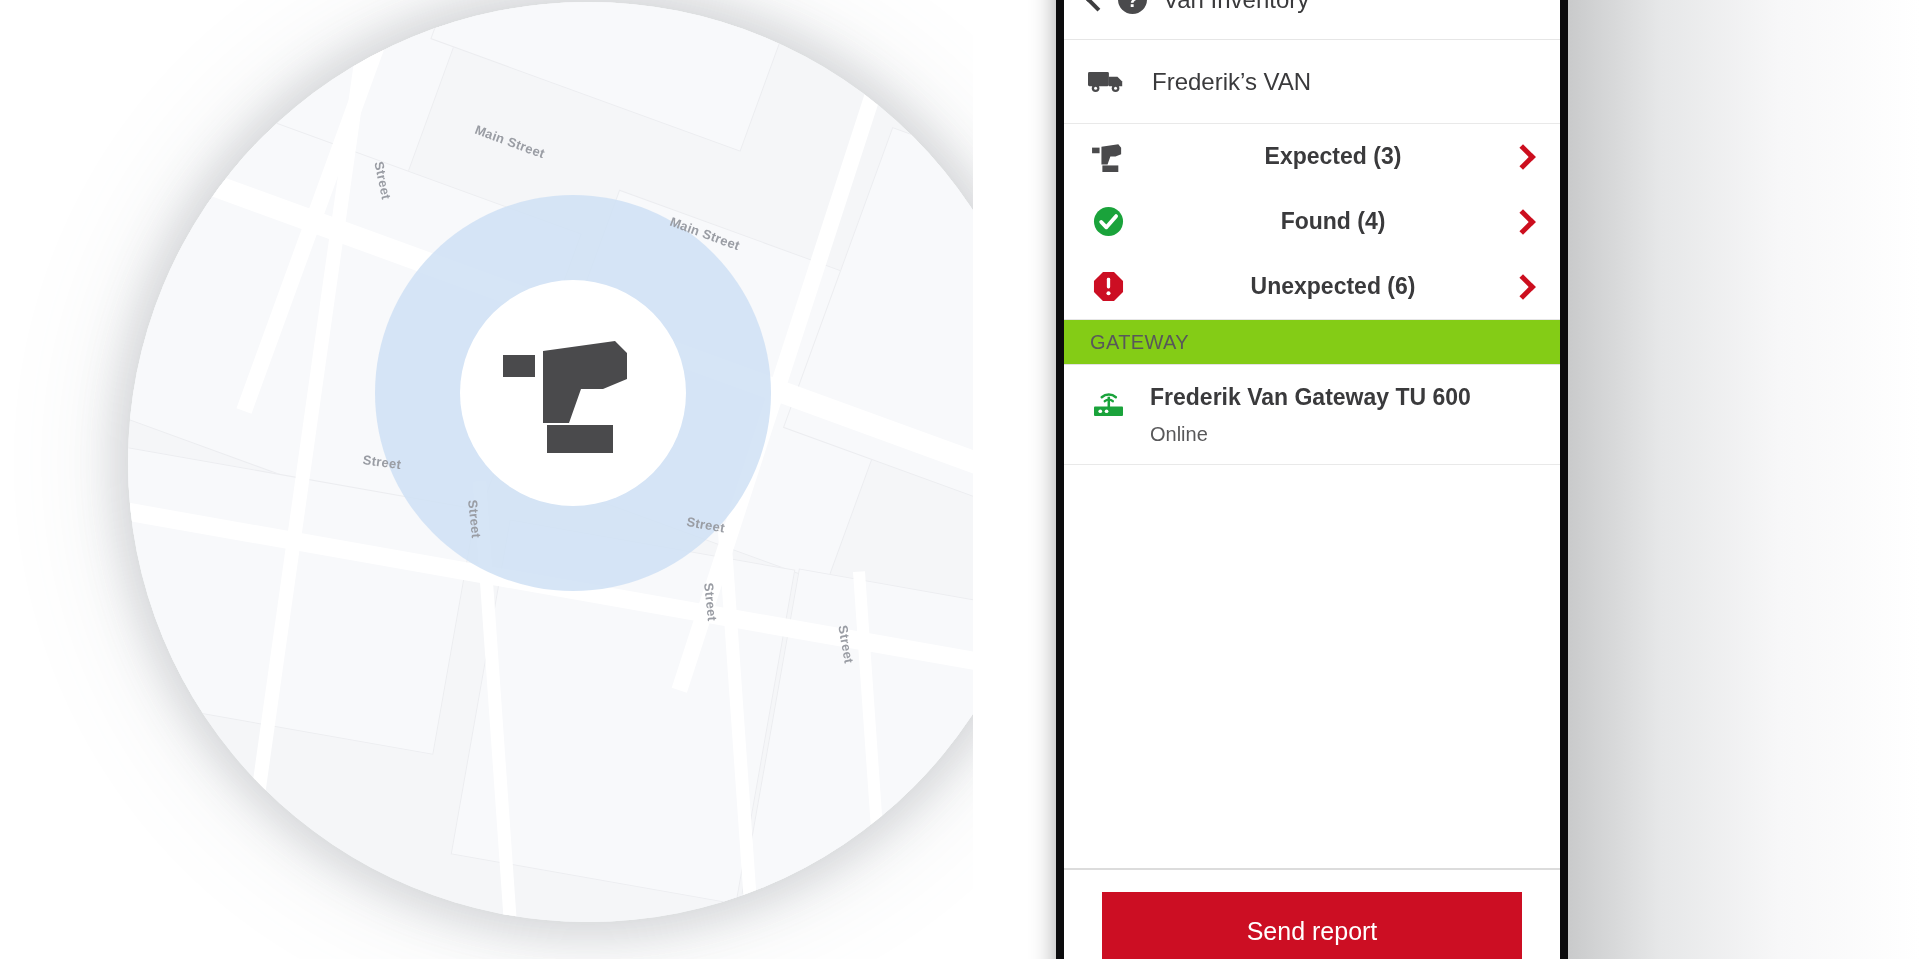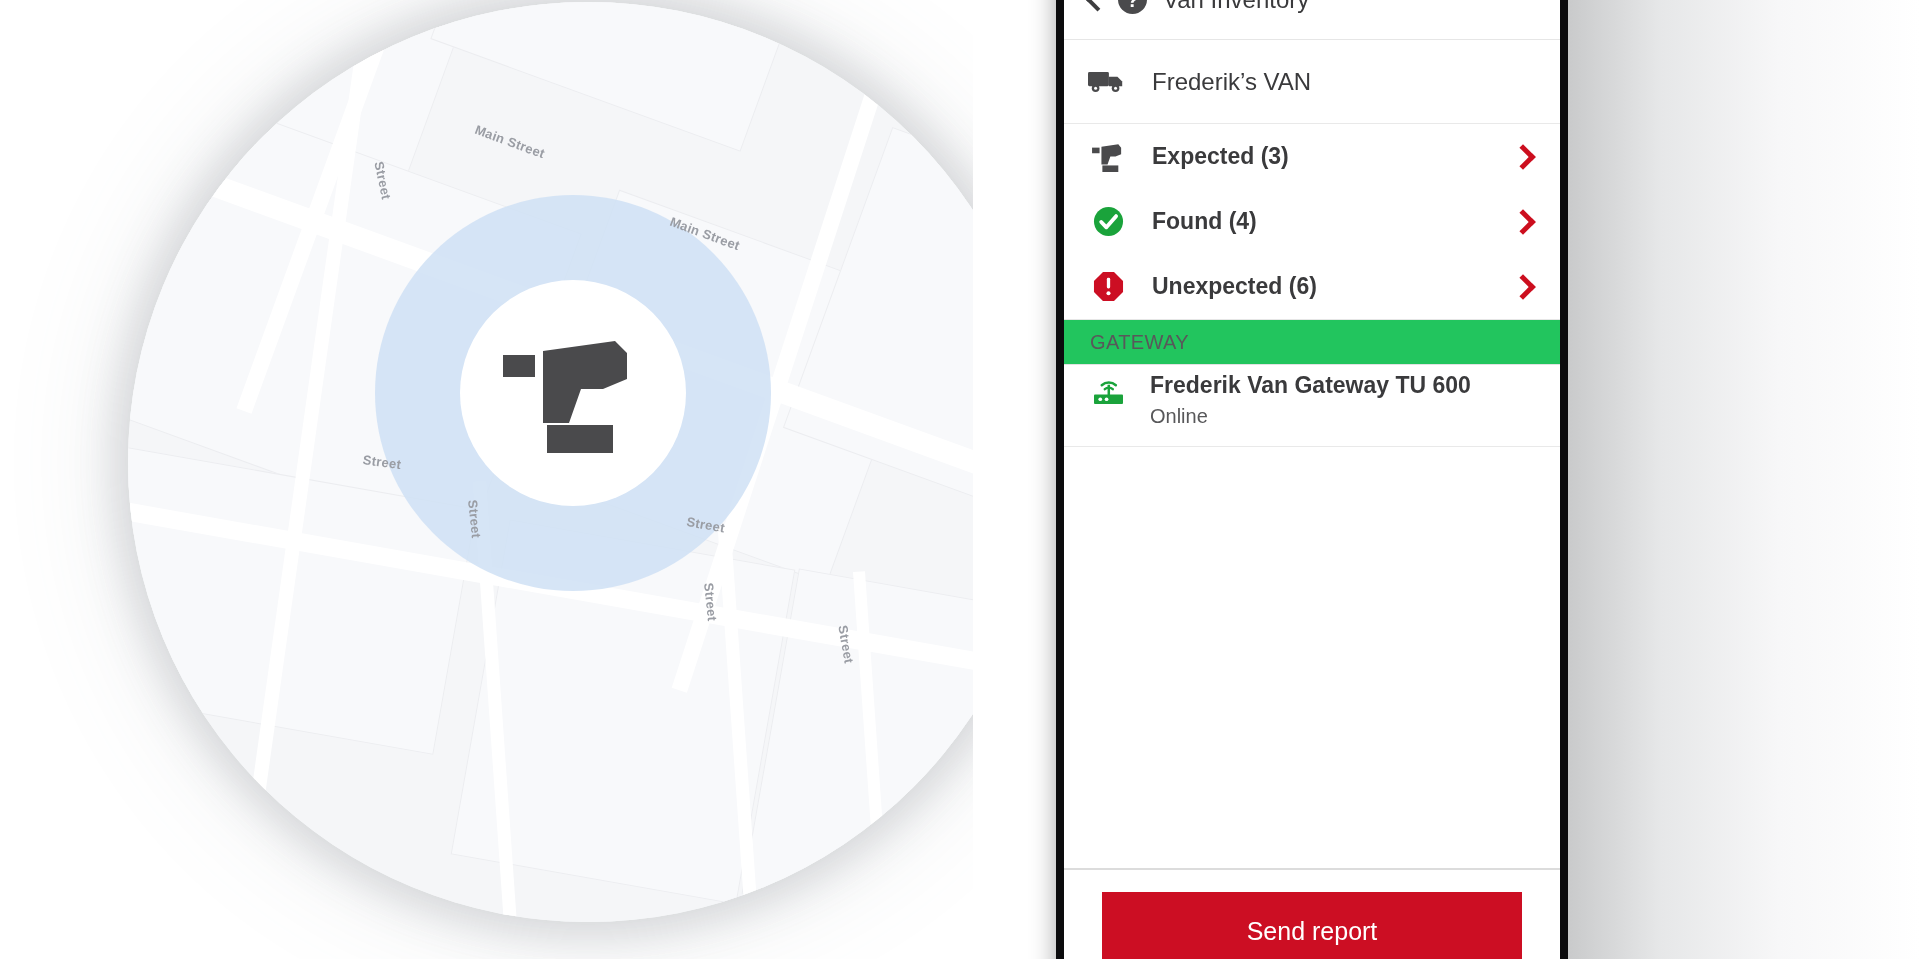--- a/index.html
+++ b/index.html
@@ -137,61 +137,62 @@
   .van-name { font-size: 24px; font-weight: 400; color: #3a3a3c; }
 
   
   .status-list { flex: 0 0 auto; }
   .status-row {
     height: 65px;
     display: flex; align-items: center;
     padding-left: 24px; padding-right: 22px;
     cursor: pointer;
     position: relative;
+    text-align: center;
   }
   .status-row .ico {
     width: 40px; margin-right: 24px;
     display: flex; align-items: center; justify-content: center;
   }
   .status-row .lbl {
     font-size: 23px; font-weight: 700; color: #3a3a3c;
     flex: 1;
   }
   .chev-r {
     width: 18px; height: 18px;
     border-right: 5px solid #cc0e1e;
     border-top: 5px solid #cc0e1e;
     transform: rotate(45deg);
     margin-right: 6px;
   }
 
   
   .sect-hdr {
-    background: #22c55e;
+    background: #84cc16;
     height: 46px;
     display: flex; align-items: center;
     padding-left: 26px;
     font-size: 20px; color: #58585a;
     letter-spacing: .4px;
     flex: 0 0 auto;
     border-top: 1px solid #e6e6e6;
     border-bottom: 1px solid #e2e2e2;
   }
 
   
   .gw-row {
     display: flex; align-items: flex-start;
-    padding: 6px 20px 18px 24px;
+    padding: 18px 20px 18px 24px;
     border-bottom: 1px solid #e9e9e9;
     flex: 0 0 auto;
     cursor: pointer;
   }
   .gw-ico { width: 40px; margin-right: 22px; padding-top: 6px; display:flex; justify-content:center;}
   .gw-name { font-size: 23px; font-weight: 700; color: #3a3a3c; line-height: 1.25; }
-  .gw-status { font-size: 20px; color: #58585a; margin-top: 5px; }
+  .gw-status { font-size: 20px; color: #58585a; margin-top: 11px; }
 
   .spacer { flex: 1 1 auto; background: #fff; }
 
   .footer {
     flex: 0 0 auto;
     border-top: 2px solid #dcdcdc;
     padding: 22px 38px 30px 38px;
     background: #fff;
   }
   .send-btn {

